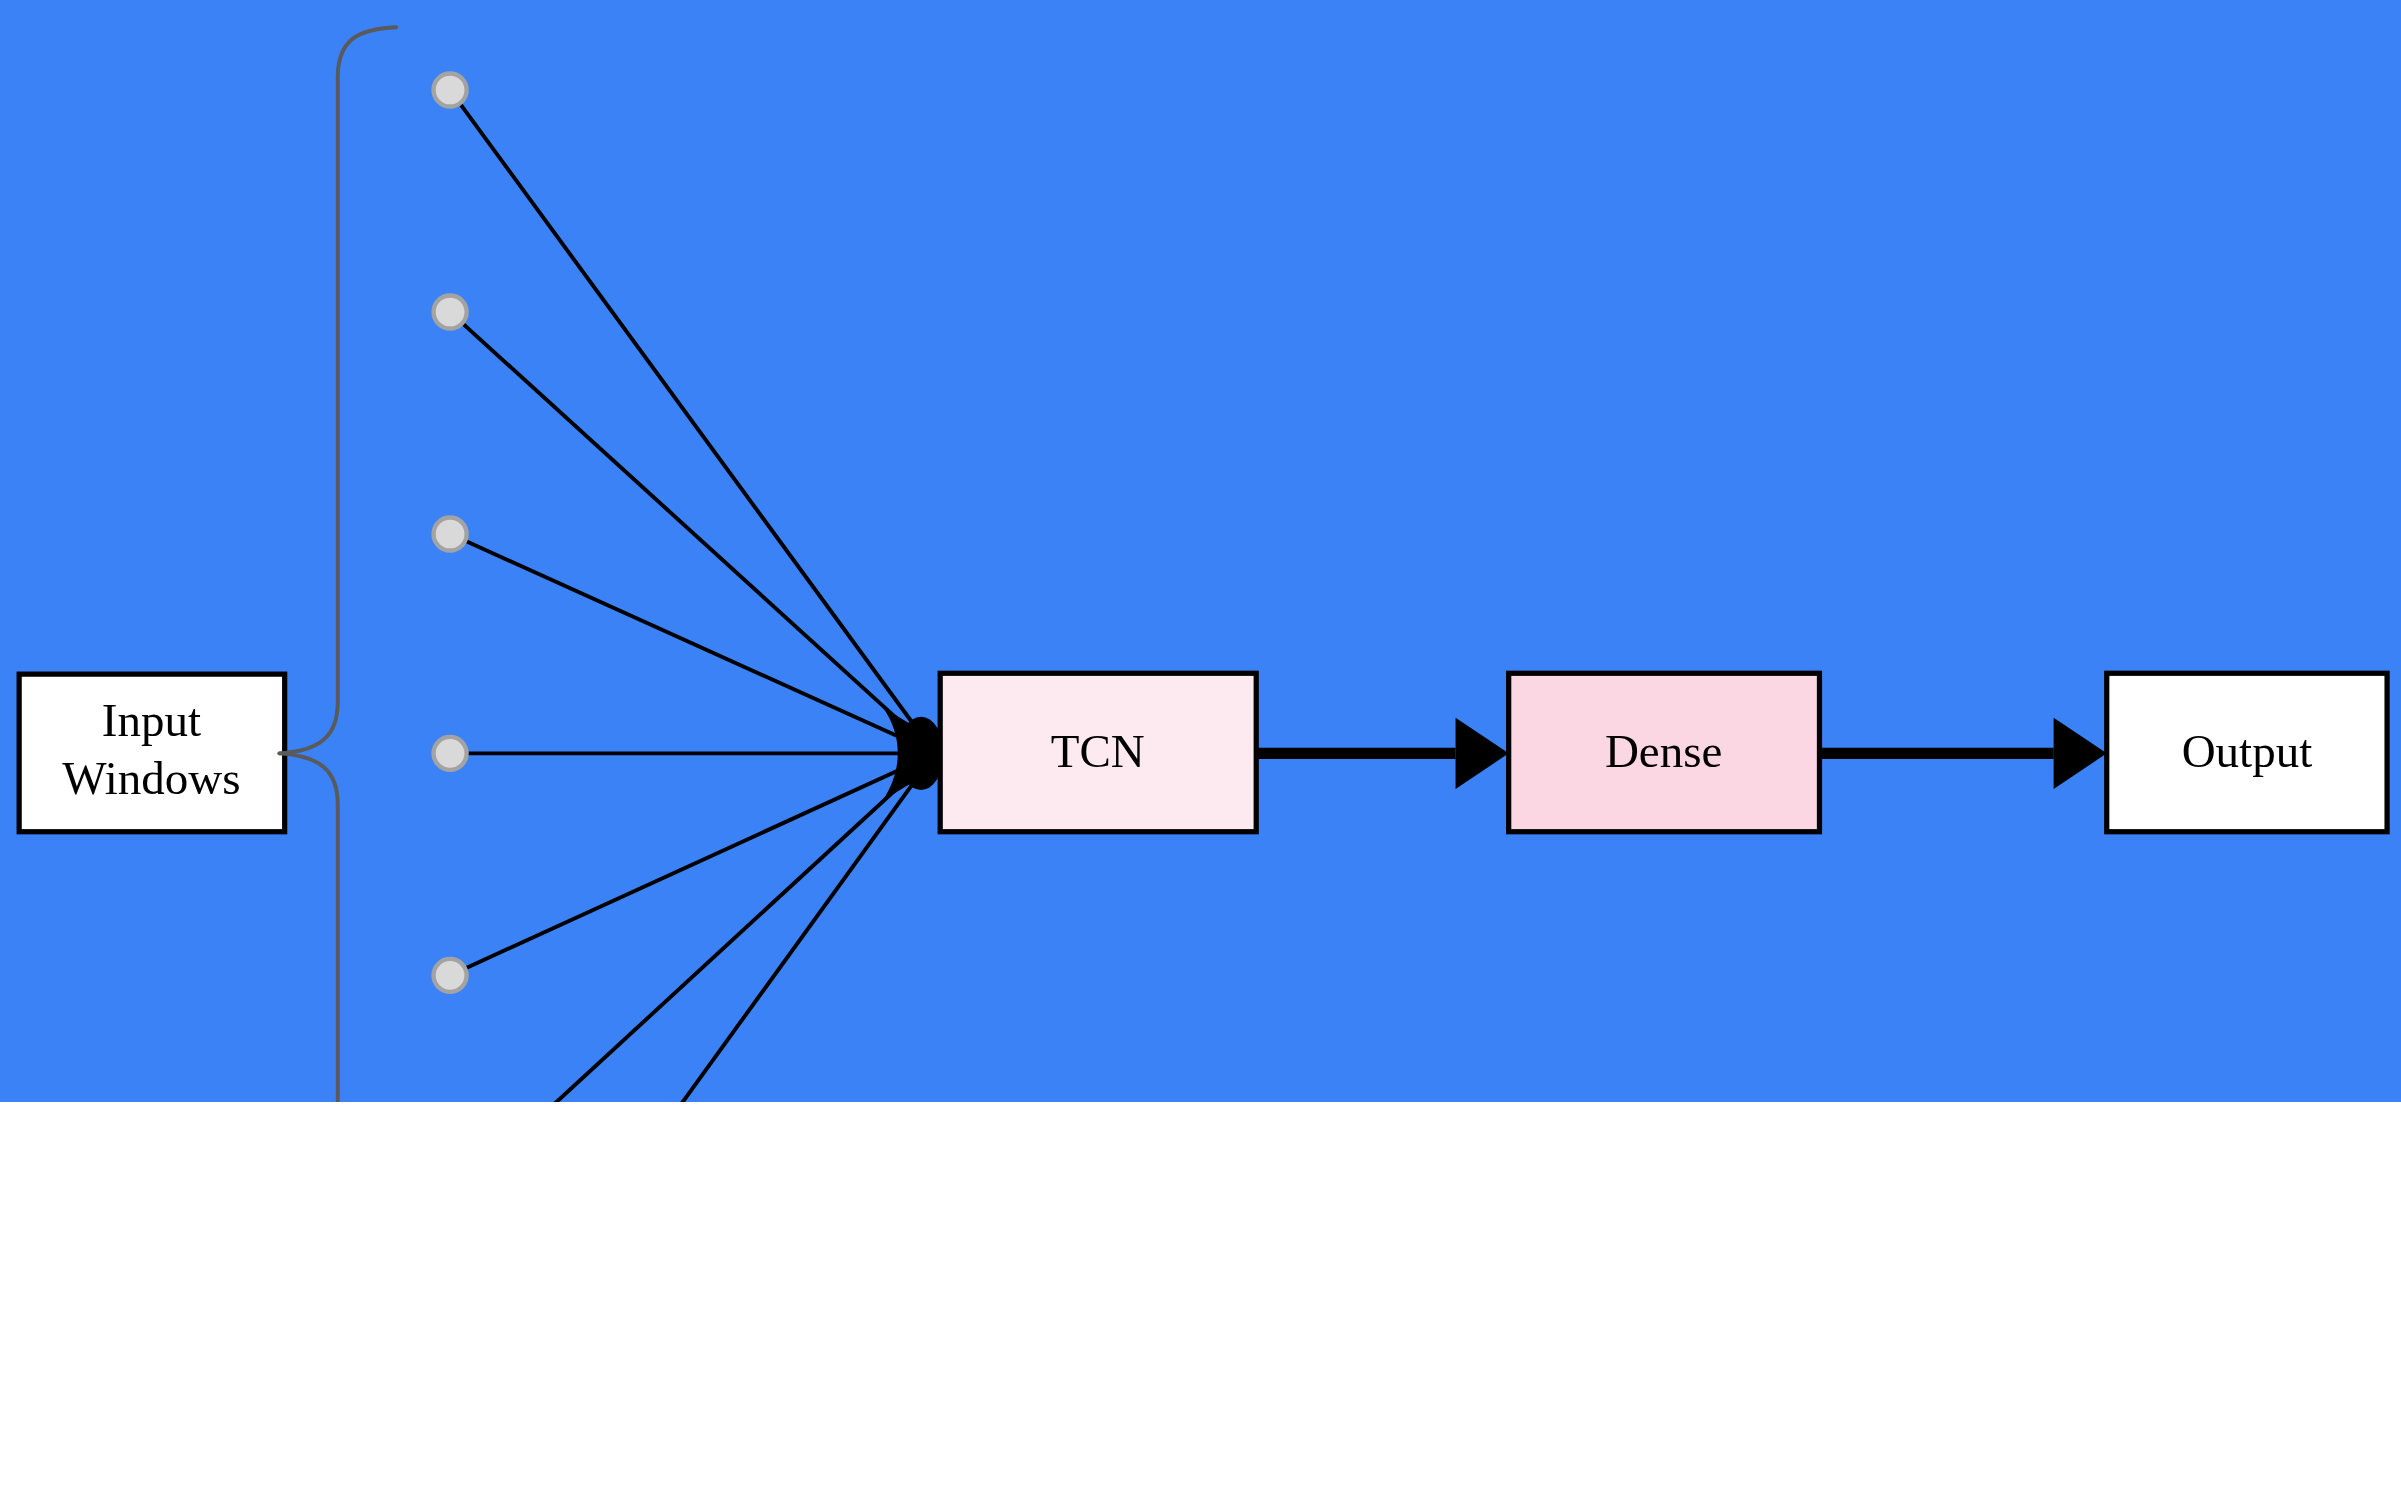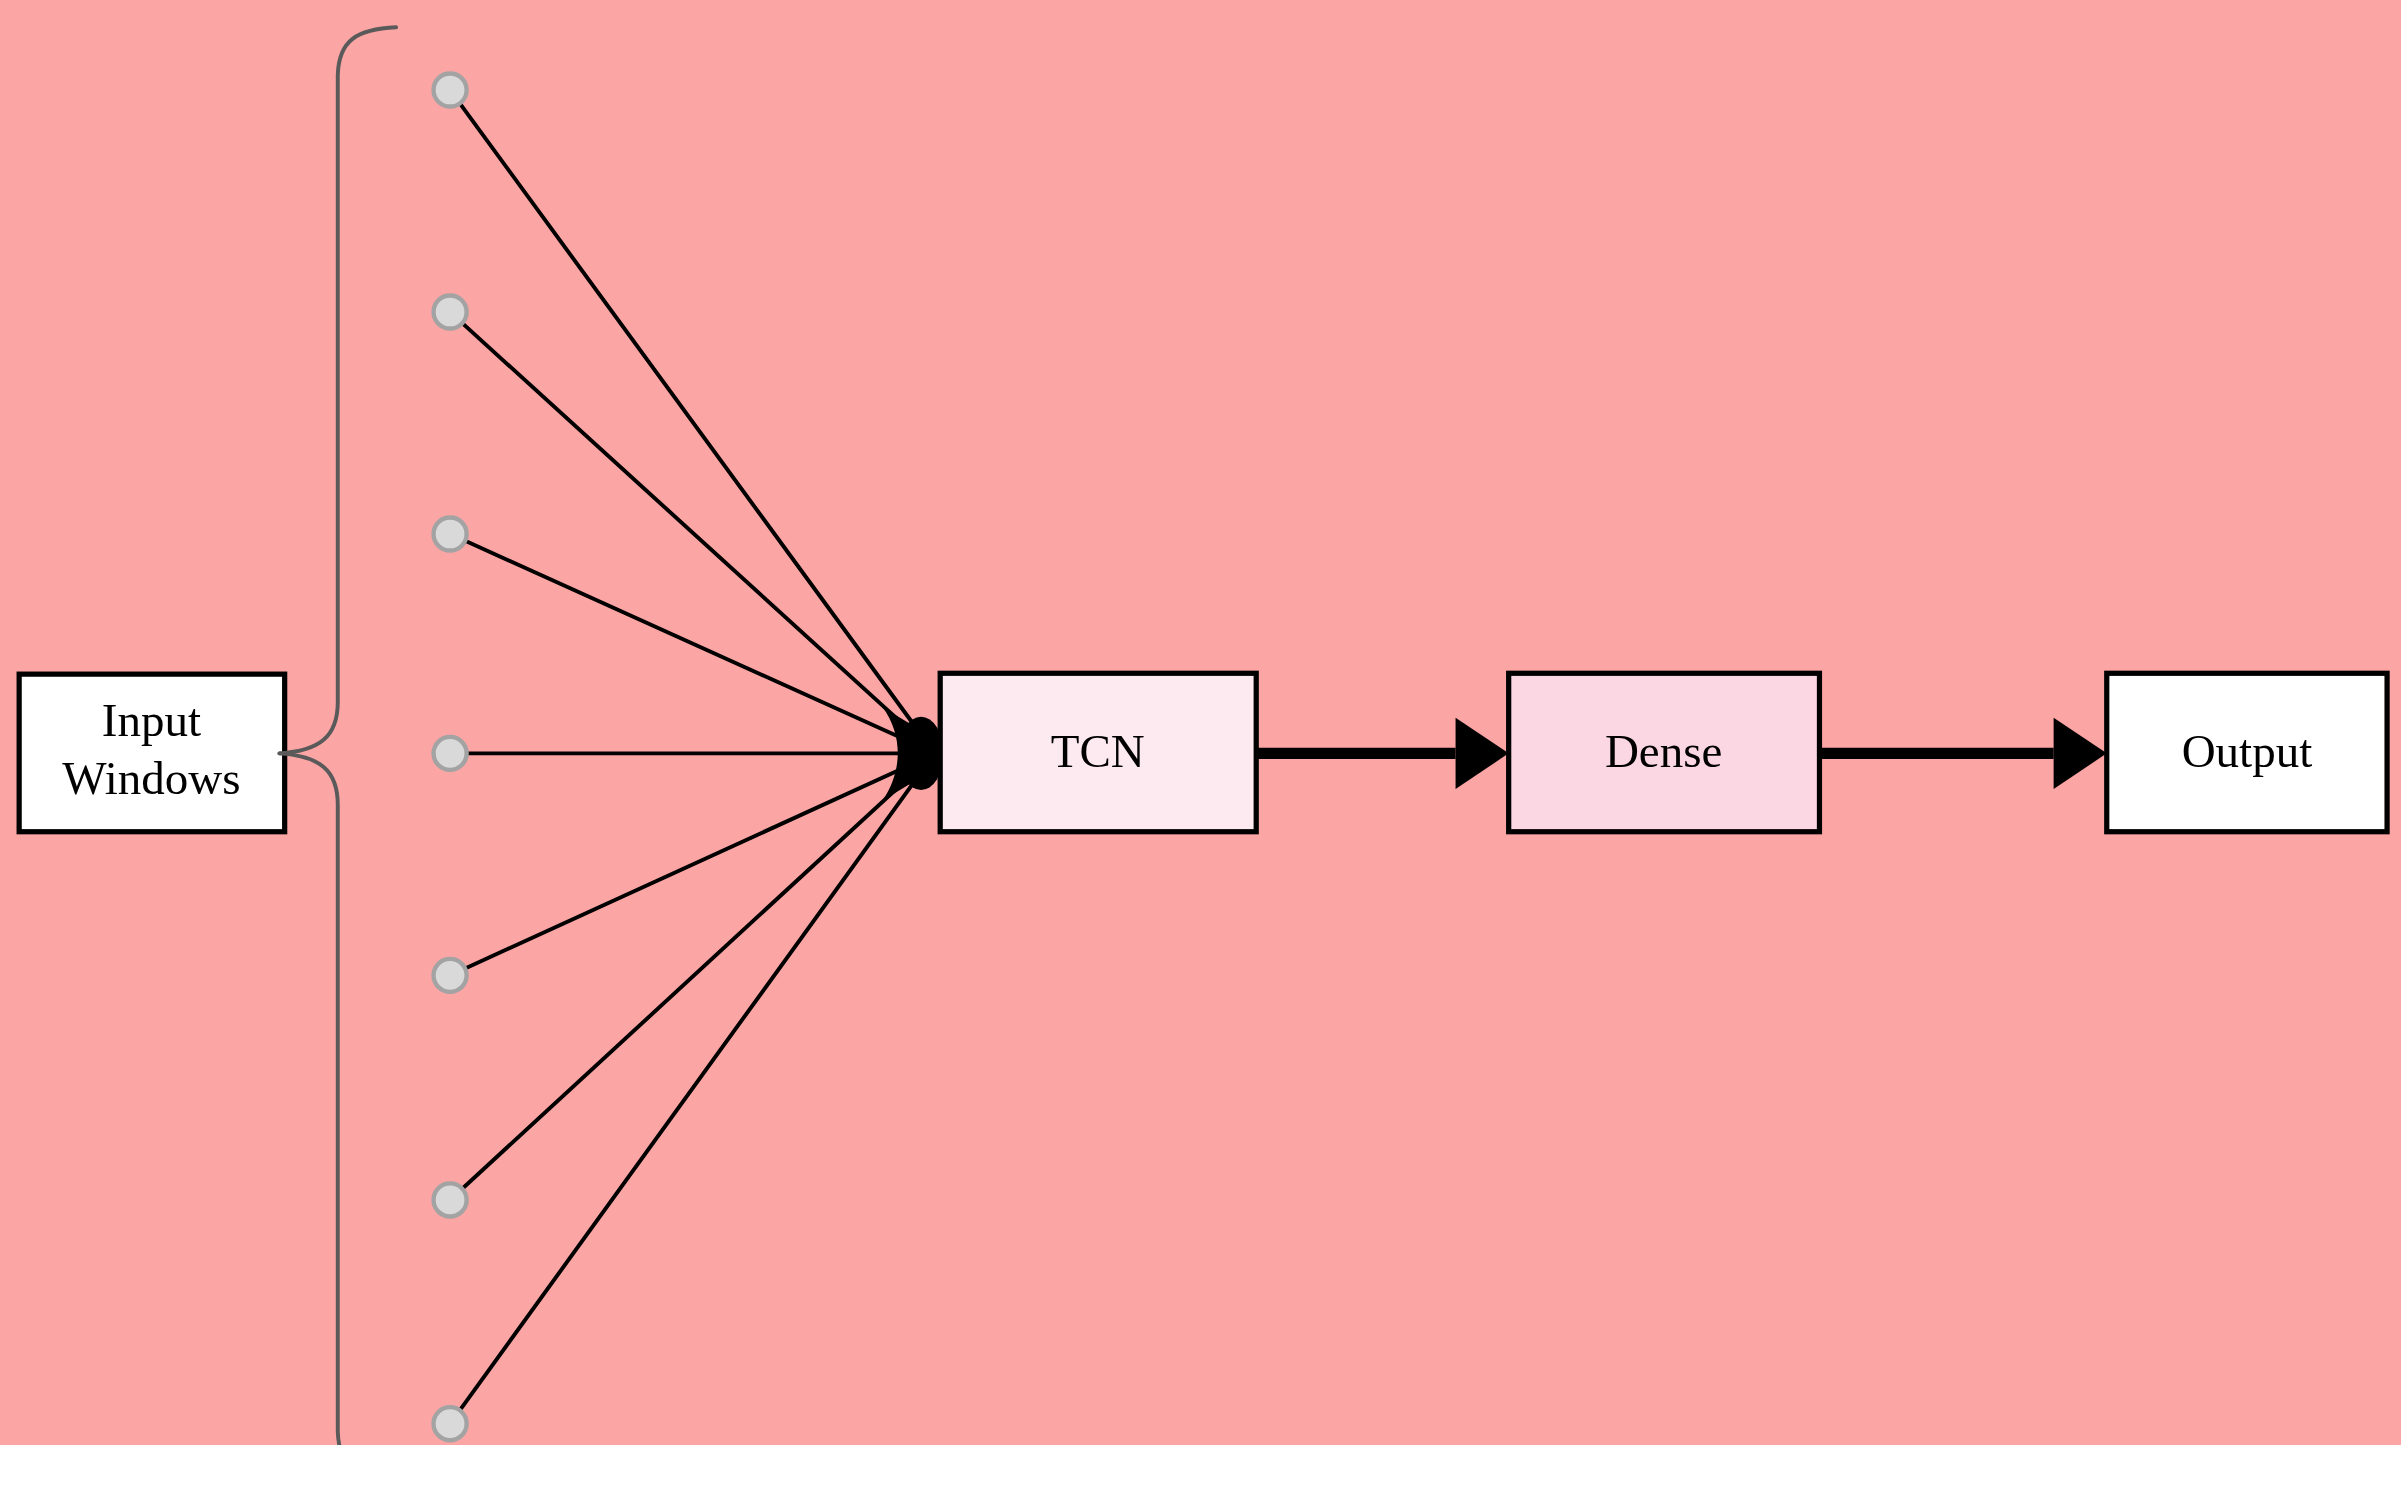--- a/index.html
+++ b/index.html
@@ -71,21 +71,21 @@
   .flow-arrow-head {
     fill: #000000;
   }
   .converge-head {
     fill: #000000;
   }
 </style>
 </head>
 <body>
 
-<div id="canvas" style="width: 2401px; height: 1445px; background: #fca5a5;">
+<div id="canvas" style="width: 2401px; height: 1102px; background: #3b82f6;">
   <svg id="diagram-svg" viewBox="0 0 2758 1728" xmlns="http://www.w3.org/2000/svg">
 
     <g>
       <rect class="block-rect" id="rect-input-windows" x="22" y="774" width="305" height="181" fill="#ffffff" stroke="#000000"></rect>
       <text class="box-label-line" id="label-input-windows-0" x="174" y="845">Input</text>
       <text class="box-label-line" id="label-input-windows-1" x="174" y="912">Windows</text>
     </g>
 
     <g>
       <path class="brace-path" id="brace-upper" d="M 455 31 C 410 33 389 46 388 86 L 388 806 C 388 846 367 862 321 865" stroke="#5a5a5a"></path>

